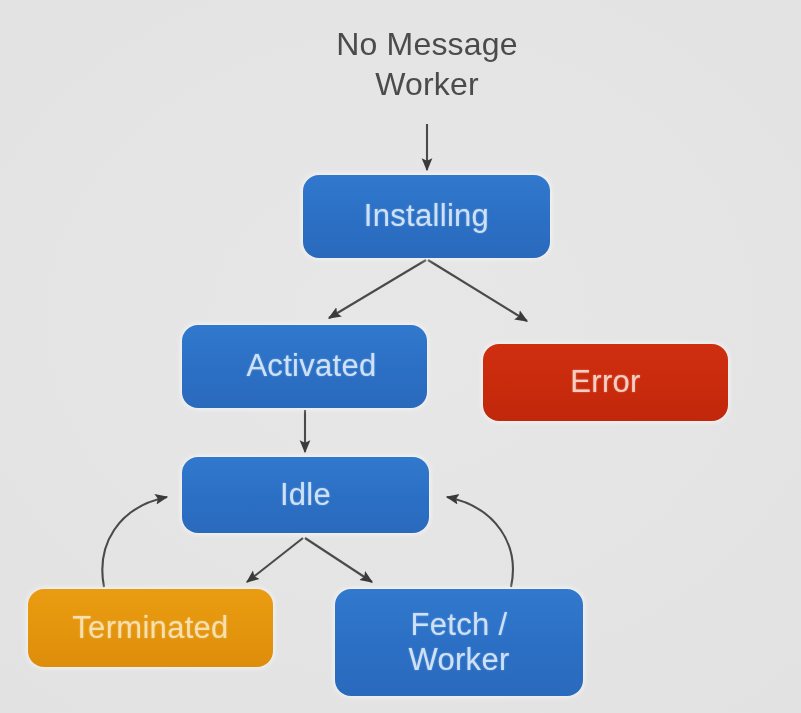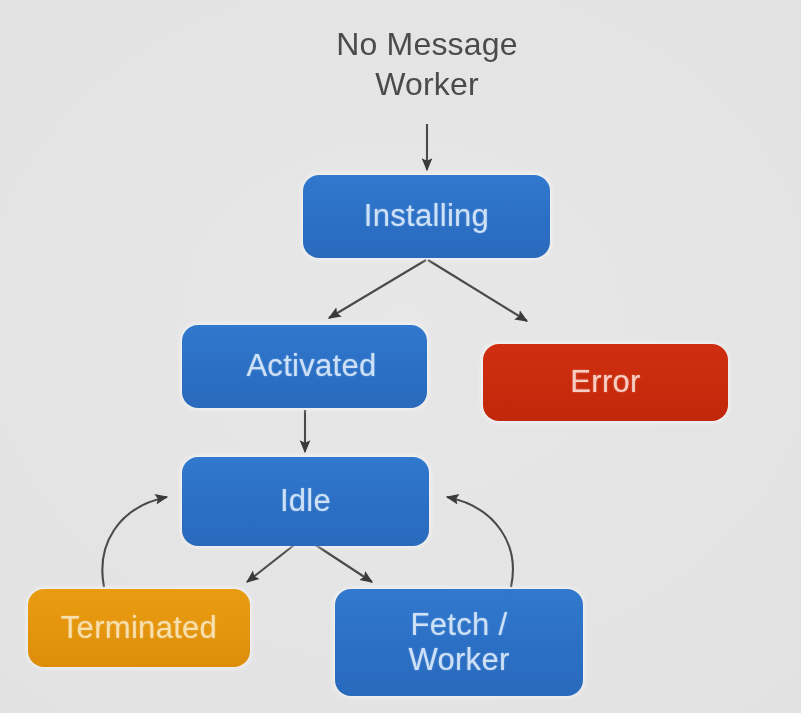--- a/index.html
+++ b/index.html
@@ -71,25 +71,25 @@
     left: 182px; top: 325px; width: 245px; height: 83px;
     font-size: 31px;
     padding-left: 14px;
   }
   #node-error {
     left: 483px; top: 328px; width: 245px; height: 77px;
     font-size: 31px;
     margin-top: 16px;
   }
   #node-idle {
-    left: 182px; top: 457px; width: 247px; height: 89px;
+    left: 182px; top: 457px; width: 247px; height: 76px;
     font-size: 31px;
   }
   #node-terminated {
-    left: 28px; top: 589px; width: 222px; height: 78px;
+    left: 28px; top: 589px; width: 245px; height: 78px;
     font-size: 31px;
   }
   #node-fetch-message {
     left: 335px; top: 589px; width: 248px; height: 107px;
     font-size: 31px;
   }
 
   #start-label {
     position: absolute;
     left: 300px;

